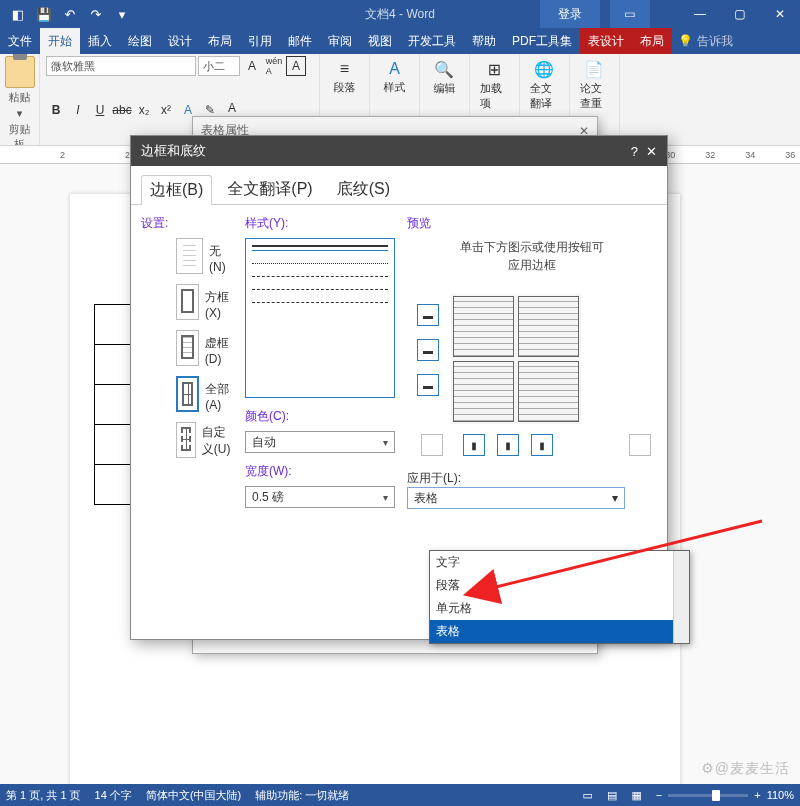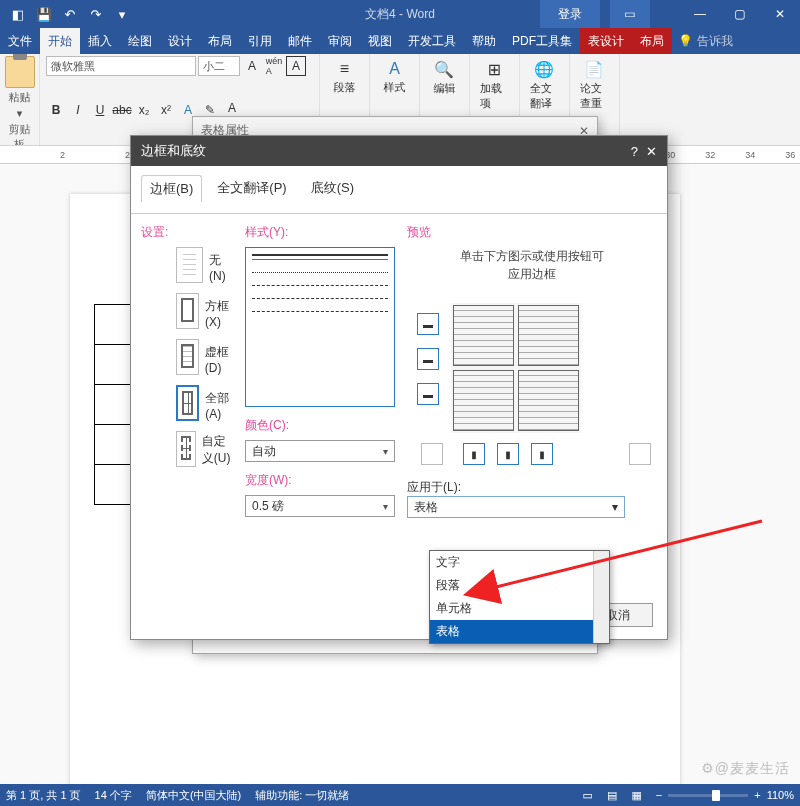--- a/index.html
+++ b/index.html
@@ -46,27 +46,27 @@
 .doc-table td { border: 1px solid #000; height: 40px; }
 
 
 .modal-tbl-prop { position: absolute; left: 192px; top: 116px; width: 406px; height: 538px; background: #fff; border: 1px solid #aaa; box-shadow: 3px 3px 10px rgba(0,0,0,0.25); }
 .modal-tbl-prop .mtitle { height: 28px; background: #f3f3f3; border-bottom: 1px solid #ddd; display: flex; align-items: center; padding: 0 8px; font-size: 12px; color: #666; justify-content: space-between; }
 
 
 .modal-border { position: absolute; left: 130px; top: 135px; width: 538px; height: 505px; background: #fff; border: 1px solid #888; box-shadow: 4px 4px 14px rgba(0,0,0,0.35); }
 .mb-title { height: 30px; background: #444; color: #fff; display: flex; align-items: center; justify-content: space-between; padding: 0 10px; font-size: 13px; }
 .mb-title-btns { display: flex; gap: 8px; }
-.mb-tabs { display: flex; border-bottom: 1px solid #ccc; padding: 8px 10px 12px; gap: 6px; font-size: 13px; }
+.mb-tabs { display: flex; border-bottom: 1px solid #ccc; padding: 8px 10px 0; gap: 6px; font-size: 16px; }
 .mb-tab { padding: 4px 8px; border: 1px solid transparent; border-bottom: none; cursor: pointer; }
 .mb-tab.active { border-color: #ccc; background: #fff; border-radius: 3px 3px 0 0; position: relative; top: 1px; }
 .mb-body { display: flex; padding: 10px; gap: 12px; font-size: 12px; }
 
 .mb-col-settings { width: 92px; }
-.mb-section-label { margin-bottom: 6px; color: #ec4899; }
+.mb-section-label { margin-bottom: 6px; color: #6d28d9; }
 .setting-opt { display: flex; align-items: flex-end; gap: 6px; margin-bottom: 10px; cursor: pointer; margin-left: 35px; }
 .setting-icon { width: 32px; height: 36px; border: 1px solid #bbb; background: #fff; position: relative; }
 .setting-icon.selected { border: 2px solid #2a7ac0; }
 .si-box { border: 2px solid #666; margin: 4px; height: 24px; }
 .si-all { border: 2px solid #666; margin: 4px; height: 24px; position: relative; }
 .si-all::before { content:''; position:absolute; left:50%; top:0; bottom:0; width:1px; background:#666; }
 .si-all::after { content:''; position:absolute; top:50%; left:0; right:0; height:1px; background:#666; }
 .si-grid { margin: 4px; height: 24px; border: 2px solid #666; background: repeating-linear-gradient(#bbb 0 1px, transparent 1px 5px); }
 
 .mb-col-style { width: 150px; }
@@ -88,21 +88,21 @@
 .pv-btn { position: absolute; width: 22px; height: 22px; border: 1px solid #2a7ac0; background: #fff; display: flex; align-items: center; justify-content: center; font-size: 10px; }
 .pv-diag { position: absolute; width: 22px; height: 22px; border: 1px solid #bbb; background: #fff; }
 .pvb-l1 { left: 10px; top: 20px; } .pvb-l2 { left: 10px; top: 55px; } .pvb-l3 { left: 10px; top: 90px; }
 .pvb-b1 { left: 56px; top: 150px; } .pvb-b2 { left: 90px; top: 150px; } .pvb-b3 { left: 124px; top: 150px; }
 .pvd-1 { left: 14px; top: 150px; } .pvd-2 { right: 6px; top: 150px; }
 
 .apply-label { margin-top: 16px; }
 .apply-combo { border: 1px solid #7aa7d6; height: 22px; width: 218px; padding: 0 6px; display: flex; align-items: center; justify-content: space-between; background: #fff; }
 
 
-.apply-list { position: absolute; left: 429px; top: 550px; width: 181px; background: #fff; border: 1px solid #666; box-shadow: 2px 2px 6px rgba(0,0,0,0.3); font-size: 12px; z-index: 50; }
+.apply-list { position: absolute; left: 429px; top: 550px; width: 261px; background: #fff; border: 1px solid #666; box-shadow: 2px 2px 6px rgba(0,0,0,0.3); font-size: 12px; z-index: 50; }
 .apply-item { padding: 3px 6px; cursor: pointer; }
 .apply-item.sel { background: #0a5fb4; color: #fff; }
 .apply-scroll { position: absolute; right: 0; top: 0; bottom: 0; width: 16px; background: #eee; border-left: 1px solid #ccc; }
 
 
 .dlg-btns { position: absolute; right: 14px; bottom: 12px; display: flex; gap: 10px; }
 .dlg-btn { width: 70px; height: 24px; border: 1px solid #999; background: #f3f3f3; font-size: 12px; display: flex; align-items: center; justify-content: center; }
 
 
 .arrow { position: absolute; left: 392px; top: 516px; width: 380px; height: 120px; pointer-events: none; z-index: 60; }

